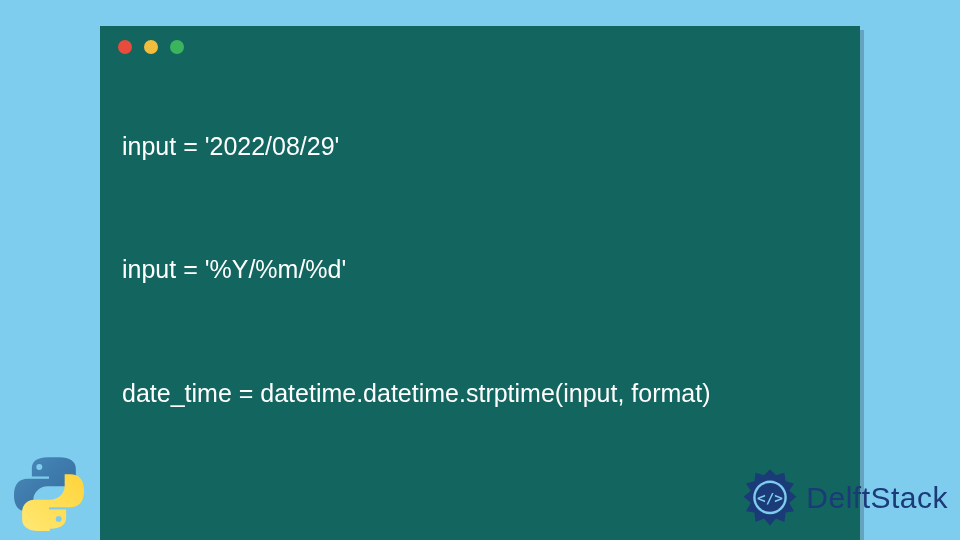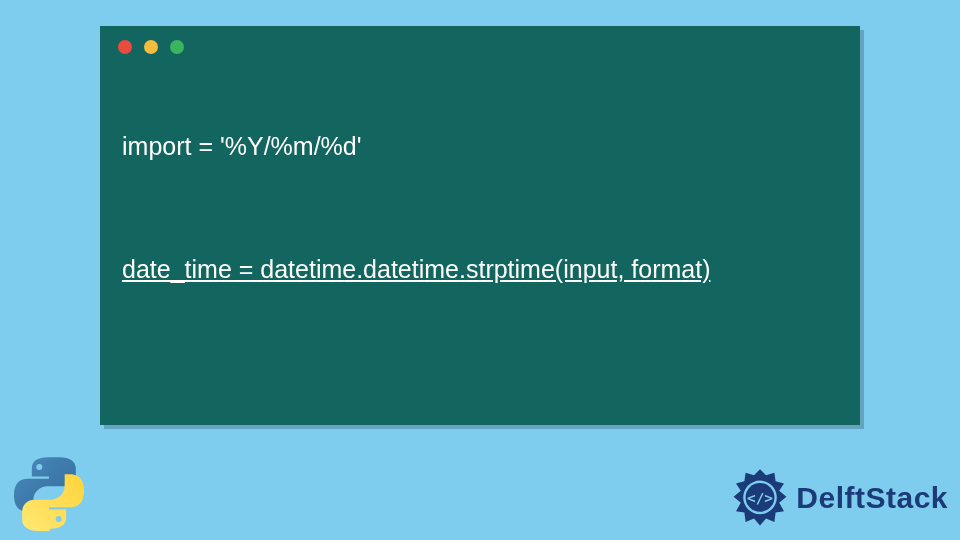--- a/index.html
+++ b/index.html
@@ -39,21 +39,21 @@
     font-family: Arial, Helvetica, sans-serif;
     font-size: 25px;
     color: #ffffff;
     line-height: 1.25;
     white-space: pre;
   }
   .code .line {
     display: block;
     margin-bottom: 30px;
   }
-  .code .line:last-child { margin-bottom: 24px; text-decoration: underline; }
+  .code .line:last-child { margin-bottom: 24px; }
 
   
   .py-logo {
     position: absolute;
     left: 8px;
     bottom: 6px;
     width: 82px;
     height: 82px;
   }
 
@@ -61,41 +61,42 @@
   .delft {
     position: absolute;
     right: 12px;
     bottom: 12px;
     display: flex;
     align-items: center;
     gap: 6px;
   }
   .delft-text {
     font-size: 30px;
-    font-weight: 700;
+    font-weight: 400;
     color: #1b3a78;
     letter-spacing: 0.5px;
   }
   .delft-icon {
     width: 60px;
     height: 60px;
     display: block;
   }
 </style>
 </head>
 <body>
 
 <div class="code-window">
   <div class="titlebar">
     <span class="dot red"></span>
     <span class="dot yellow"></span>
     <span class="dot green"></span>
   </div>
   <div class="code">
-    <span class="line">import = '%Y/%m/%d'</span>
+    <span class="line">input = '2022/08/29'</span>
+    <span class="line">input = '%Y/%m/%d'</span>
     <span class="line">date_time = datetime.datetime.strptime(input, format)</span>
     
   </div>
 </div>
 
 <svg class="py-logo" viewBox="0 0 110 110">
   <defs>
     <linearGradient id="pb" x1="0" y1="0" x2="1" y2="1">
       <stop offset="0" stop-color="#4B8BBE"></stop>
       <stop offset="1" stop-color="#306998"></stop>

